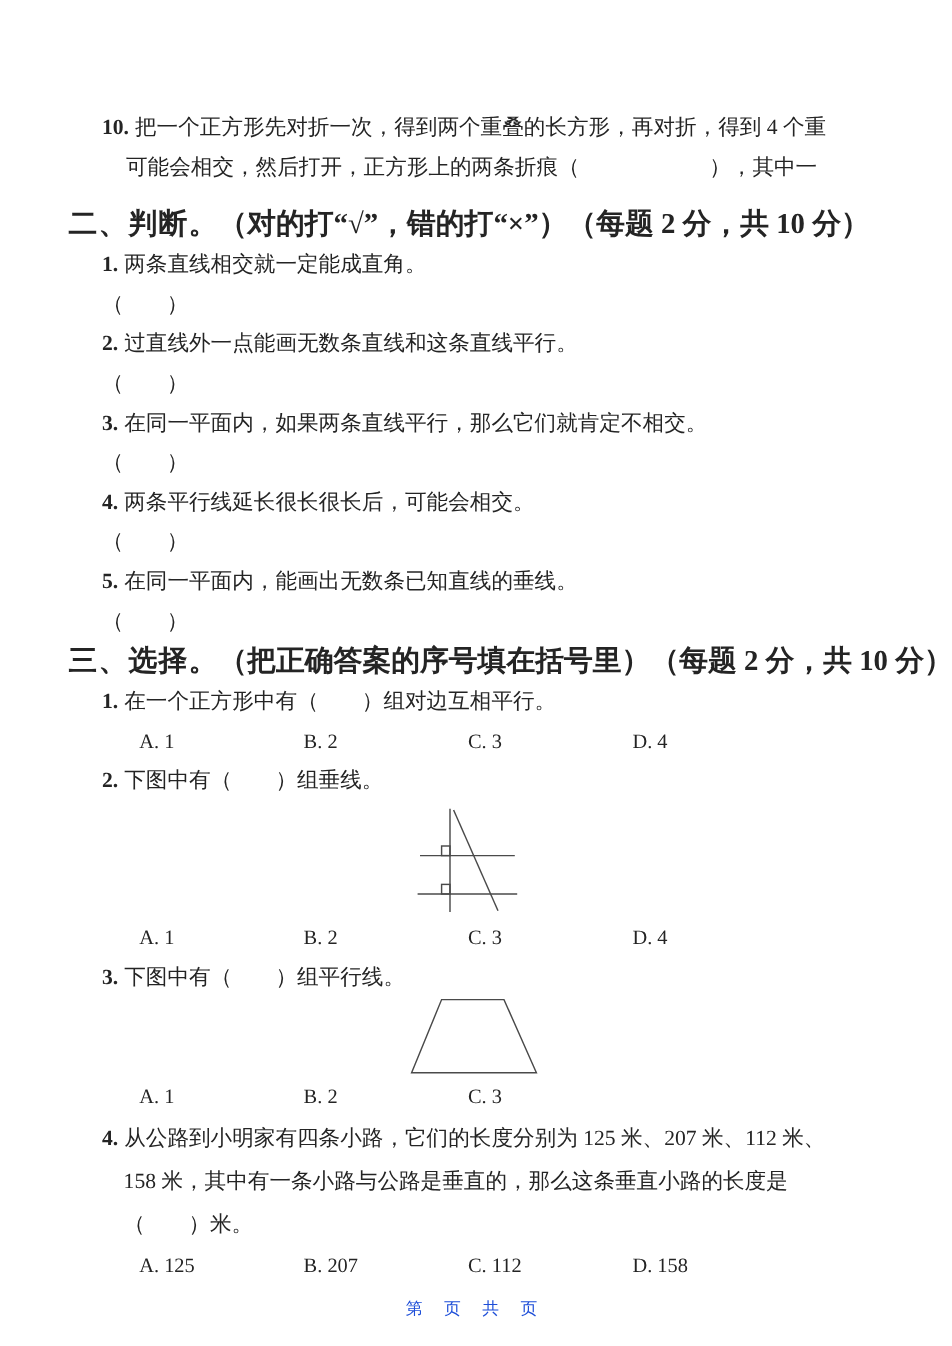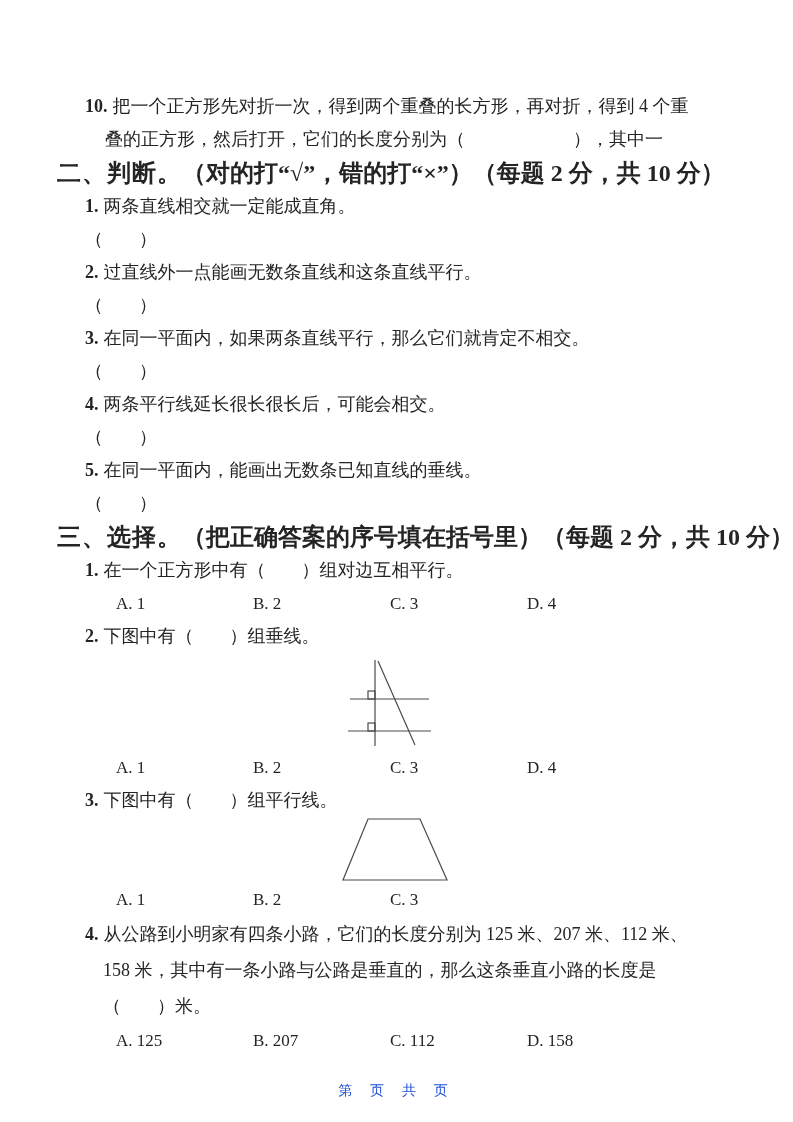--- a/index.html
+++ b/index.html
@@ -4,21 +4,21 @@
 <style>
   * { margin:0; padding:0; box-sizing:border-box; }
   html,body { background:#ffffff; }
   body { font-family:"Liberation Serif","DejaVu Serif",serif; }
   .page { position:relative; width:793px; height:1122px; background:#fff; color:#242424; overflow:hidden; margin:0 auto; }
   .content { padding:90px 108px 0 57px; }
   .line { font-size:18px; line-height:33px; white-space:nowrap; }
   .num { font-weight:bold; margin-right:5px; }
   .sec { font-size:24px; }
   .sec .sec-title { font-family:"Liberation Sans","DejaVu Sans",sans-serif; font-weight:700; letter-spacing:1px; }
-  .q10 { margin-left:28px; }
+  .q10 { margin-left:28px; margin-bottom:14px; }
   .q10 .cont { padding-left:20px; }
   .jitem { display:flex; justify-content:space-between; margin-left:28px;flex-direction:column; }
   .citem .q { margin-left:28px; }
   .citem .cont { margin-left:28px; padding-left:18px; }
   .opts { display:flex; margin-left:59px; }
   .opt { width:137px; font-size:17px; line-height:33px; }
   .opt:last-child { width:auto; }
   .fig { display:flex; justify-content:center; }
   .fig svg { margin-left:48px; }
   .fig svg line, .fig svg polygon, .fig svg rect { stroke:#4a4a4a; stroke-width:1.2; fill:none; }
@@ -28,21 +28,21 @@
             font-size:14px; letter-spacing:7px; color:#1d4ed8; }
 </style>
 </head>
 <body>
 
 <div class="page">
   <div class="content">
 
     <section class="q10">
       <p class="line"><b class="num">10.</b><span>把一个正方形先对折一次，得到两个重叠的长方形，再对折，得到 4 个重</span></p>
-      <p class="line cont">叠的正方形，然后打开，它们的长度分别为（　　　　　　），其中一</p>
+      <p class="line cont">可能会相交，然后打开，正方形上的两条折痕（　　　　　　），其中一</p>
     </section>
 
     <section>
       <h2 class="line sec"><span class="sec-title">二、判断。</span><span>（对的打“√”，错的打“×”）（每题 2 分，共 10 分）</span></h2>
 
       <div class="jitem line">
         <span><b class="num">1.</b><span>两条直线相交就一定能成直角。</span></span>
         <span>（　　）</span>
       </div>
       <div class="jitem line">

